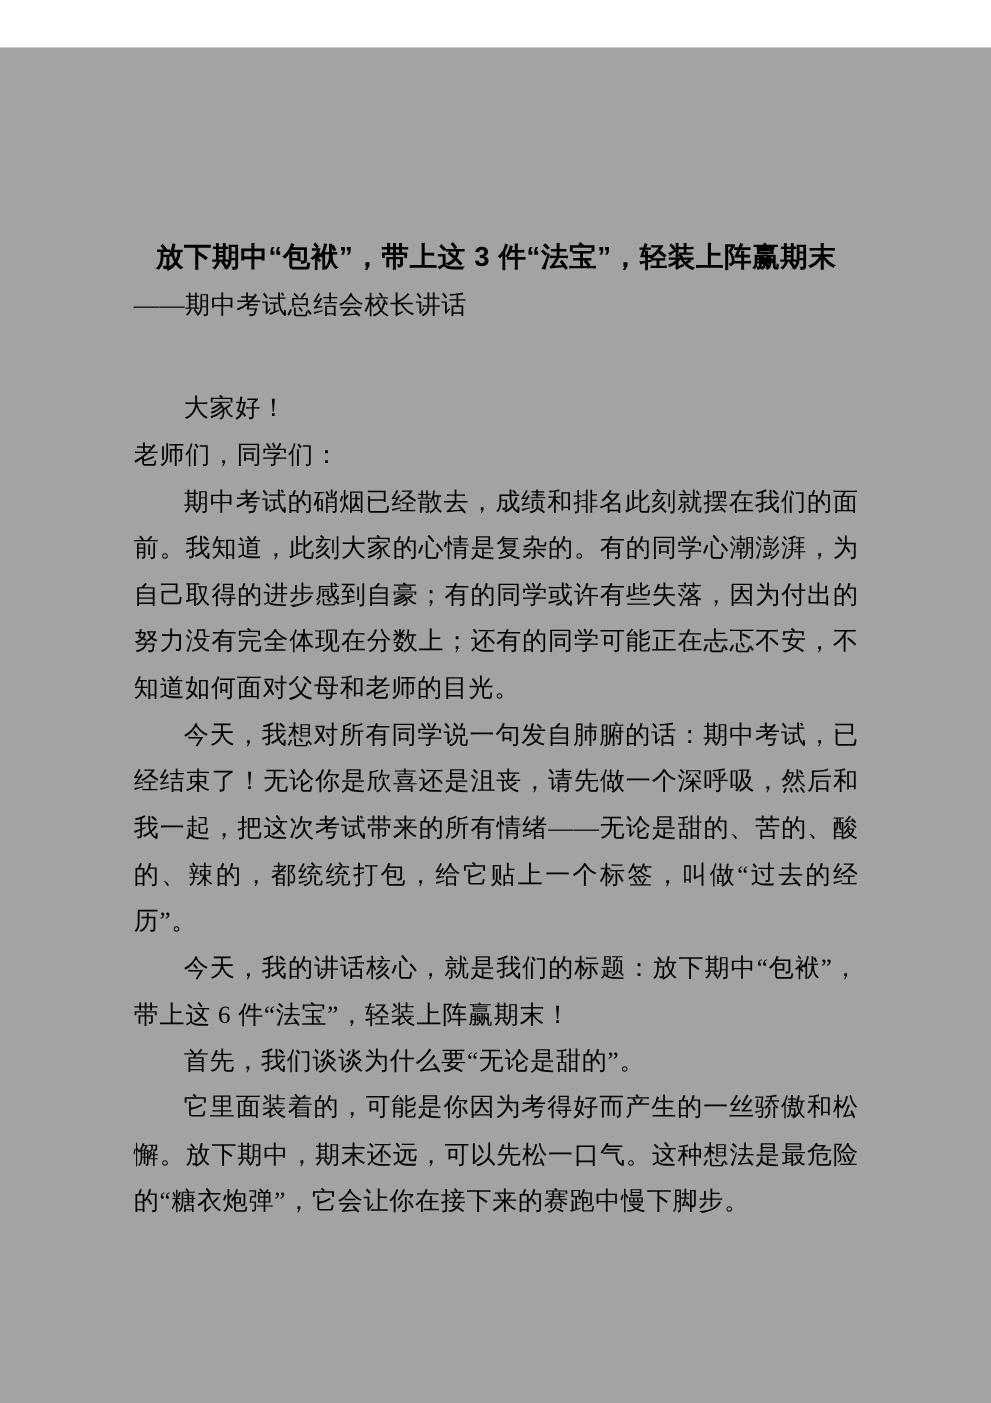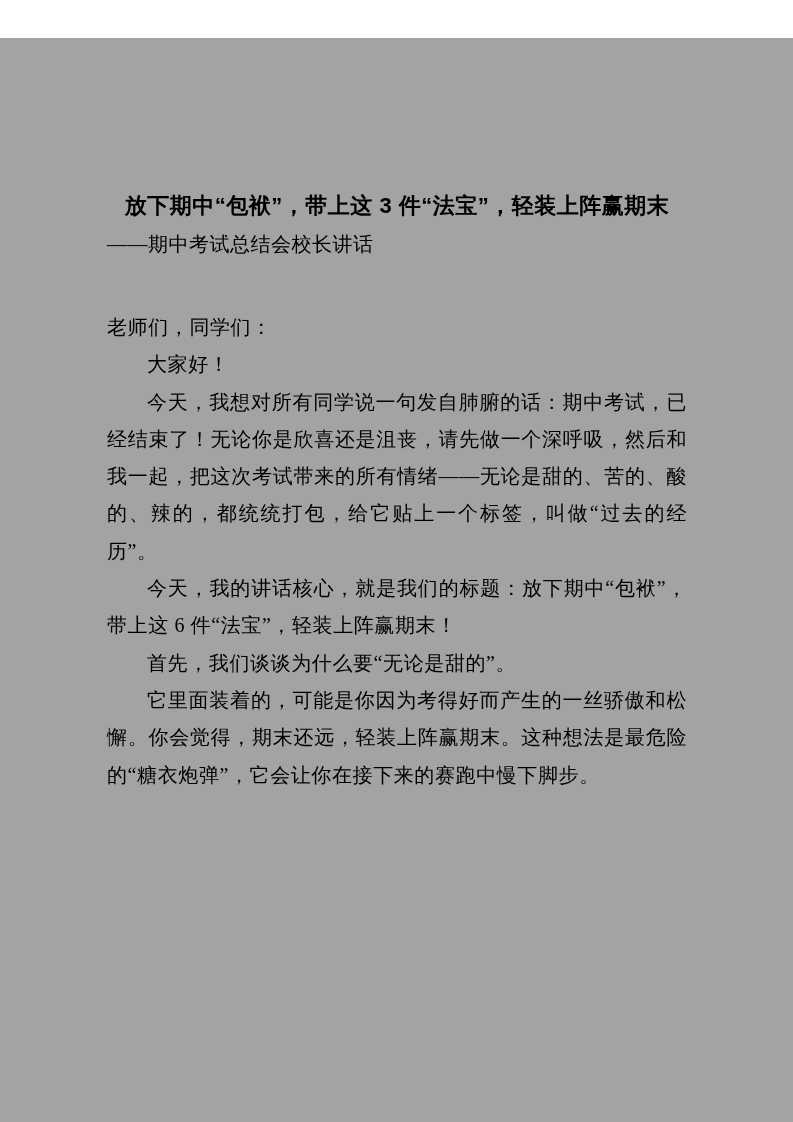--- a/index.html
+++ b/index.html
@@ -50,21 +50,22 @@
   .para.indent { text-indent: 2em; }
 </style>
 </head>
 <body>
 
 <div class="page">
   <div class="content">
     <div class="doc-title">放下期中“包袱”，带上这 3 件“法宝”，轻装上阵赢期末</div>
     <div class="doc-subtitle">——期中考试总结会校长讲话</div>
     <div class="body-text">
+      <p class="para indent">大家好！</p>
       <p class="para">老师们，同学们：</p>
-      <p class="para indent">大家好！</p>
+      <p class="para indent">期中考试的硝烟已经散去，成绩和排名此刻就摆在我们的面前。我知道，此刻大家的心情是复杂的。有的同学心潮澎湃，为自己取得的进步感到自豪；有的同学或许有些失落，因为付出的努力没有完全体现在分数上；还有的同学可能正在忐忑不安，不知道如何面对父母和老师的目光。</p>
       <p class="para indent">今天，我想对所有同学说一句发自肺腑的话：期中考试，已经结束了！无论你是欣喜还是沮丧，请先做一个深呼吸，然后和我一起，把这次考试带来的所有情绪——无论是甜的、苦的、酸的、辣的，都统统打包，给它贴上一个标签，叫做“过去的经历”。</p>
       <p class="para indent">今天，我的讲话核心，就是我们的标题：放下期中“包袱”，带上这 6 件“法宝”，轻装上阵赢期末！</p>
       <p class="para indent">首先，我们谈谈为什么要“无论是甜的”。</p>
-      <p class="para indent">它里面装着的，可能是你因为考得好而产生的一丝骄傲和松懈。你会觉得，期末还远，轻装上阵赢期末。这种想法是最危险的“糖衣炮弹”，它会让你在接下来的赛跑中慢下脚步。</p>
+      <p class="para indent">它里面装着的，可能是你因为考得好而产生的一丝骄傲和松懈。放下期中，期末还远，可以先松一口气。这种想法是最危险的“糖衣炮弹”，它会让你在接下来的赛跑中慢下脚步。</p>
     </div>
   </div>
 </div>
 
 </body></html>

